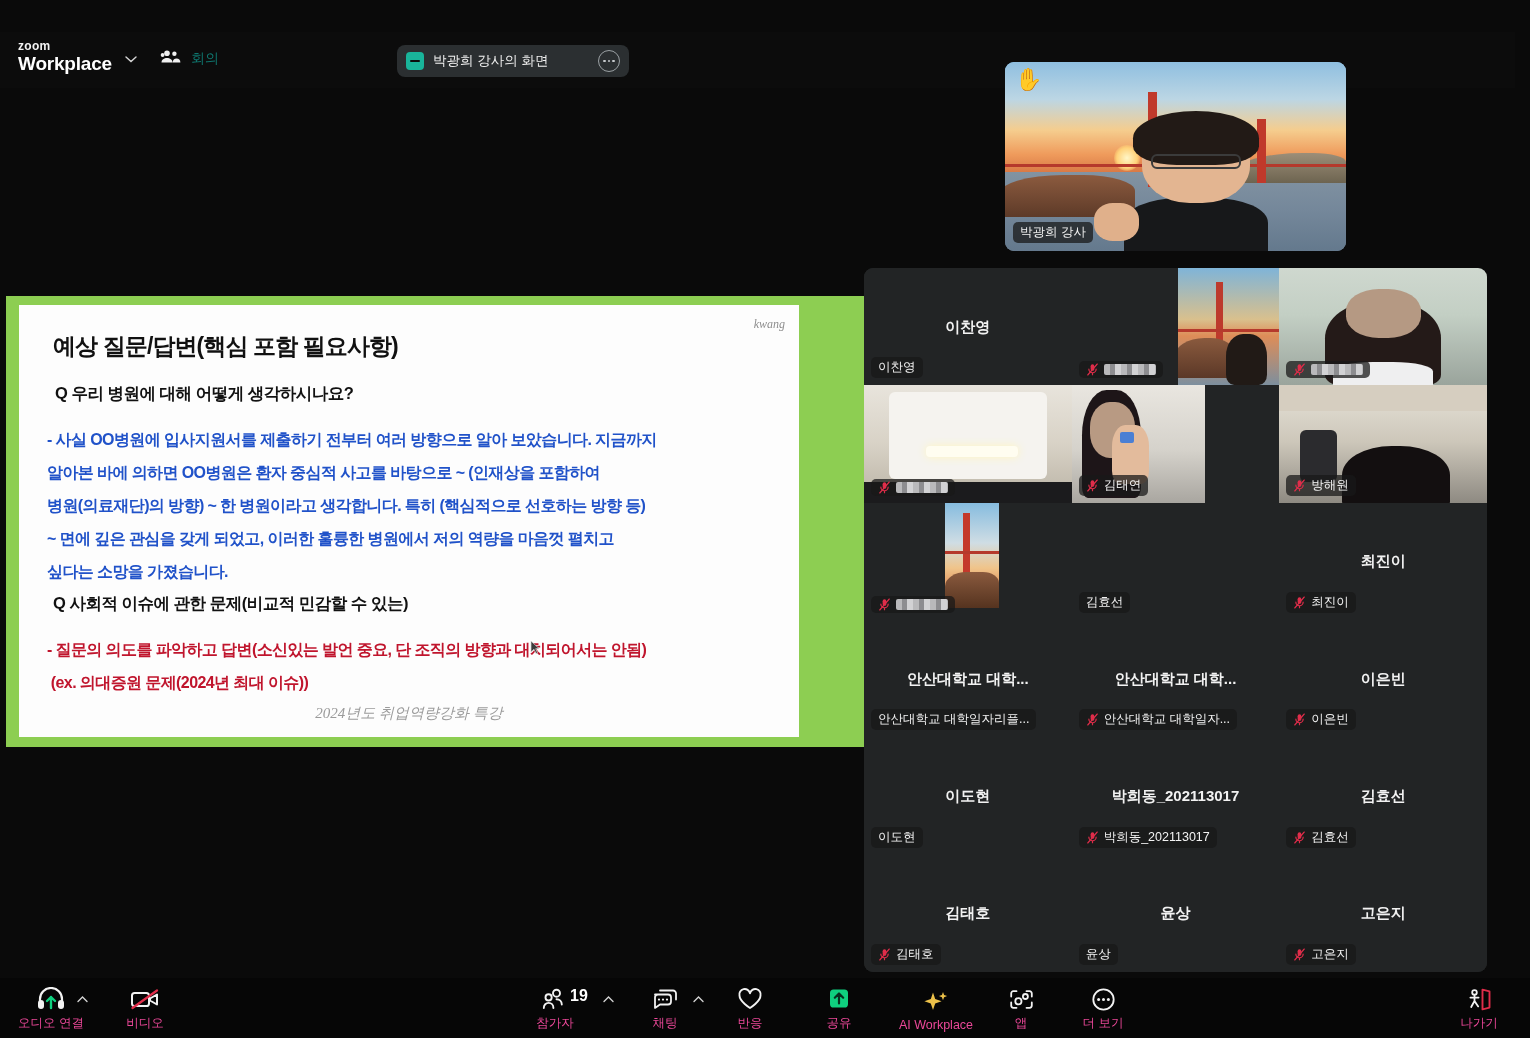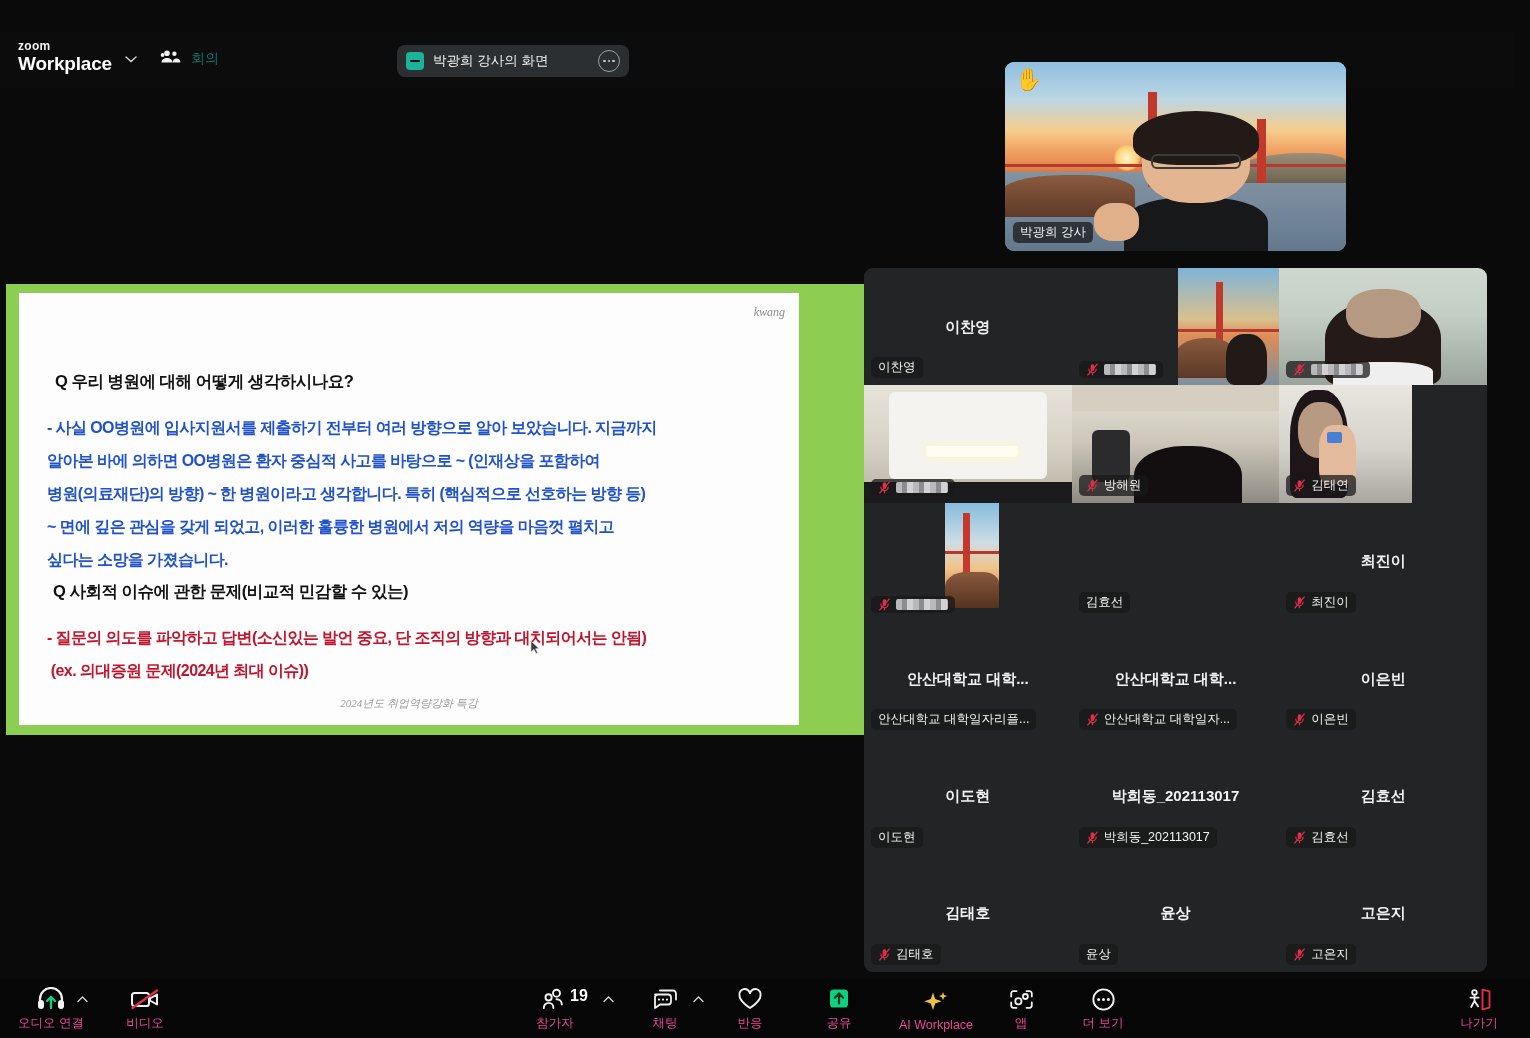--- a/index.html
+++ b/index.html
@@ -30,36 +30,36 @@
     background: #2b2f31; border-radius: 8px; display: flex; align-items: center; padding: 0 9px; gap: 9px;
   }
   .tab-pill .sq { width: 18px; height: 18px; border-radius: 4px; background: #19b49a; position: relative; flex: none; }
   .tab-pill .sq::after { content: ""; position: absolute; left: 4px; top: 8px; width: 10px; height: 2px; background: #0c0c0c; border-radius: 1px; }
   .tab-pill .ttl { font-size: 13.5px; color: #f0f0f0; flex: 1; white-space: nowrap; overflow: hidden; }
   .tab-pill .dots { width: 22px; height: 22px; border-radius: 50%; border: 1.3px solid #9aa0a3;
                     display: flex; align-items: center; justify-content: center; gap: 2px; flex: none; }
   .tab-pill .dots i { width: 2.6px; height: 2.6px; background: #c6cacc; border-radius: 50%; display: block; }
 
   
-  #slide-wrap { position: absolute; left: 6px; top: 284px; width: 876px; height: 451px; background: #8DCE52; }
+  #slide-wrap { position: absolute; left: 6px; top: 296px; width: 876px; height: 451px; background: #8DCE52; }
   #slide-page {
     position: absolute; left: 13px; top: 9px; width: 780px; height: 432px;
     background: #fdfdfd; overflow: hidden;
   }
   .slide-wm { position: absolute; right: 14px; top: 12px; font-size: 12px; color: #8e8e8e;
               font-style: italic; font-family: "Liberation Serif", serif; }
   .slide-title { position: absolute; left: 34px; top: 26px; font-size: 23px; font-weight: 700;
                  color: #111; letter-spacing: -.9px; }
   .slide-q1 { position: absolute; left: 36px; top: 78px; font-size: 16.5px; font-weight: 700; color: #111; letter-spacing: -.5px; }
   .slide-body-blue { position: absolute; left: 28px; top: 118px; width: 748px; font-size: 16px;
                      line-height: 33px; color: #2052c9; font-weight: 700; letter-spacing: -.6px; }
   .slide-q2 { position: absolute; left: 34px; top: 288px; font-size: 16.5px; font-weight: 700; color: #111; letter-spacing: -.5px; }
   .slide-body-red { position: absolute; left: 28px; top: 328px; width: 752px; font-size: 16px;
                     line-height: 33px; color: #c0152d; font-weight: 700; letter-spacing: -.6px; }
-  .slide-foot { position: absolute; left: 0; right: 0; bottom: 14px; text-align: center; font-size: 11px;
+  .slide-foot { position: absolute; left: 0; right: 0; bottom: 14px; text-align: center; font-size: 15px;
                 color: #9b9b9b; font-style: italic; font-family: "Liberation Serif", serif; }
   .slide-marker { position: absolute; right: -2px; top: 242px; width: 9px; height: 36px; }
   .slide-marker i { position: absolute; top: 0; width: 2px; height: 36px; background: #c9c9c9; }
   .cursor-ptr { position: absolute; left: 530px; top: 640px; width: 10px; height: 15px; }
 
   
   #speaker {
     position: absolute; left: 1005px; top: 62px; width: 341px; height: 189px;
     border-radius: 9px; overflow: hidden;
     background: linear-gradient(#7fb6dd 0%, #9fc6e0 28%, #f0b97a 46%, #e98c52 56%, #7e8fa0 66%, #6f8598 100%);
@@ -160,20 +160,21 @@
           <i></i>
           <i></i>
           <i></i>
         </span>
     </div>
   </div>
 
   <div id="slide-wrap">
     <div id="slide-page">
       <div class="slide-wm">kwang</div>
+      <div class="slide-title">예상 질문/답변(핵심 포함 필요사항)</div>
       <div class="slide-q1">Q 우리 병원에 대해 어떻게 생각하시나요?</div>
       <div class="slide-body-blue">- 사실 OO병원에 입사지원서를 제출하기 전부터 여러 방향으로 알아 보았습니다. 지금까지<br>알아본 바에 의하면 OO병원은 환자 중심적 사고를 바탕으로 ~ (인재상을 포함하여<br>병원(의료재단)의 방향) ~ 한 병원이라고 생각합니다.  특히 (핵심적으로 선호하는 방향 등)<br> ~ 면에 깊은 관심을 갖게 되었고, 이러한 훌륭한 병원에서 저의 역량을 마음껏 펼치고<br>싶다는 소망을 가졌습니다.</div>
       <div class="slide-q2">Q 사회적 이슈에 관한 문제(비교적 민감할 수 있는)</div>
       <div class="slide-body-red">- 질문의 의도를 파악하고 답변(소신있는 발언 중요, 단 조직의 방향과 대치되어서는 안됨)<br>&nbsp;(ex. 의대증원 문제(2024년 최대 이슈))</div>
       <div class="slide-foot">2024년도 취업역량강화 특강</div>
     </div>
     <div class="slide-marker">
         <i style="left:1px"></i>
         <i style="left:5px"></i>
       </div>
@@ -251,48 +252,48 @@
         <div class="tile-name corner-name">
           <svg class="mute-ic" viewBox="0 0 14 14">
             <rect x="5" y="1.4" width="4" height="7" rx="2" fill="#e02d4a"></rect>
             <path d="M3.1 6.6a3.9 3.9 0 0 0 7.8 0M7 10.5v2.1" stroke="#e02d4a" stroke-width="1.3" fill="none" stroke-linecap="round"></path>
             <path d="M2 12.8 L12 1.2" stroke="#e02d4a" stroke-width="1.5" stroke-linecap="round"></path>
           </svg>
           <span class="blurname"></span>
         </div>
       </div>
       <div class="cell">
-        <div class="vid full" style="background:linear-gradient(#e7e3d9 0%,#cdc7ba 48%,#8e8a82 100%);">
-          <div style="position:absolute;left:0;top:0;width:100%;height:22%;background:#d6cec0;"></div>
-          <div class="px" style="left:30%;bottom:-6%;width:52%;height:54%;background-color:#181314;border-radius:46% 46% 14% 14%;"></div>
-          <div style="position:absolute;left:10%;top:38%;width:18%;height:44%;background:#2b2b2e;border-radius:6px;"></div>
-        </div>
-        <div class="tile-name corner-name">
-          <svg class="mute-ic" viewBox="0 0 14 14">
-            <rect x="5" y="1.4" width="4" height="7" rx="2" fill="#e02d4a"></rect>
-            <path d="M3.1 6.6a3.9 3.9 0 0 0 7.8 0M7 10.5v2.1" stroke="#e02d4a" stroke-width="1.3" fill="none" stroke-linecap="round"></path>
-            <path d="M2 12.8 L12 1.2" stroke="#e02d4a" stroke-width="1.5" stroke-linecap="round"></path>
-          </svg>
-          <span>방해원</span>
-        </div>
-      </div>
-      <div class="cell">
         <div class="vid" style="left:0;top:0;width:64%;height:100%;background:linear-gradient(#e9e6e0 0%,#d5d2cb 55%,#a9a6a0 100%);">
           <div style="position:absolute;left:8%;top:4%;width:44%;height:92%;background:#1d1518;border-radius:42% 42% 10% 10%;"></div>
           <div class="px" style="left:14%;top:14%;width:34%;height:48%;background-color:#e9c4a6;border-radius:44%;"></div>
           <div style="position:absolute;left:30%;top:34%;width:28%;height:50%;background:#e3bb9c;border-radius:36% 36% 22% 22%;"></div>
           <div style="position:absolute;left:36%;top:40%;width:11%;height:9%;background:#4b7fd4;border-radius:2px;"></div>
         </div>
         <div class="tile-name corner-name">
           <svg class="mute-ic" viewBox="0 0 14 14">
             <rect x="5" y="1.4" width="4" height="7" rx="2" fill="#e02d4a"></rect>
             <path d="M3.1 6.6a3.9 3.9 0 0 0 7.8 0M7 10.5v2.1" stroke="#e02d4a" stroke-width="1.3" fill="none" stroke-linecap="round"></path>
             <path d="M2 12.8 L12 1.2" stroke="#e02d4a" stroke-width="1.5" stroke-linecap="round"></path>
           </svg>
           <span>김태연</span>
+        </div>
+      </div>
+      <div class="cell">
+        <div class="vid full" style="background:linear-gradient(#e7e3d9 0%,#cdc7ba 48%,#8e8a82 100%);">
+          <div style="position:absolute;left:0;top:0;width:100%;height:22%;background:#d6cec0;"></div>
+          <div class="px" style="left:30%;bottom:-6%;width:52%;height:54%;background-color:#181314;border-radius:46% 46% 14% 14%;"></div>
+          <div style="position:absolute;left:10%;top:38%;width:18%;height:44%;background:#2b2b2e;border-radius:6px;"></div>
+        </div>
+        <div class="tile-name corner-name">
+          <svg class="mute-ic" viewBox="0 0 14 14">
+            <rect x="5" y="1.4" width="4" height="7" rx="2" fill="#e02d4a"></rect>
+            <path d="M3.1 6.6a3.9 3.9 0 0 0 7.8 0M7 10.5v2.1" stroke="#e02d4a" stroke-width="1.3" fill="none" stroke-linecap="round"></path>
+            <path d="M2 12.8 L12 1.2" stroke="#e02d4a" stroke-width="1.5" stroke-linecap="round"></path>
+          </svg>
+          <span>방해원</span>
         </div>
       </div>
       <div class="cell">
         <div class="vid" style="left:39%;top:0;width:26%;height:90%;background:linear-gradient(#86bcdf 0%,#cfddE4 38%,#f0c48a 62%,#d97f4c 88%);">
           <div style="position:absolute;left:34%;top:10%;width:12%;height:62%;background:#c4392b;"></div>
           <div style="position:absolute;left:0;right:0;top:46%;height:3px;background:#b5392c;"></div>
           <div style="position:absolute;left:0;bottom:0;width:100%;height:34%;background:linear-gradient(#8a5a3e,#55331f);border-radius:40% 30% 0 0;"></div>
         </div>
         <div class="tile-name corner-name">
           <svg class="mute-ic" viewBox="0 0 14 14">

